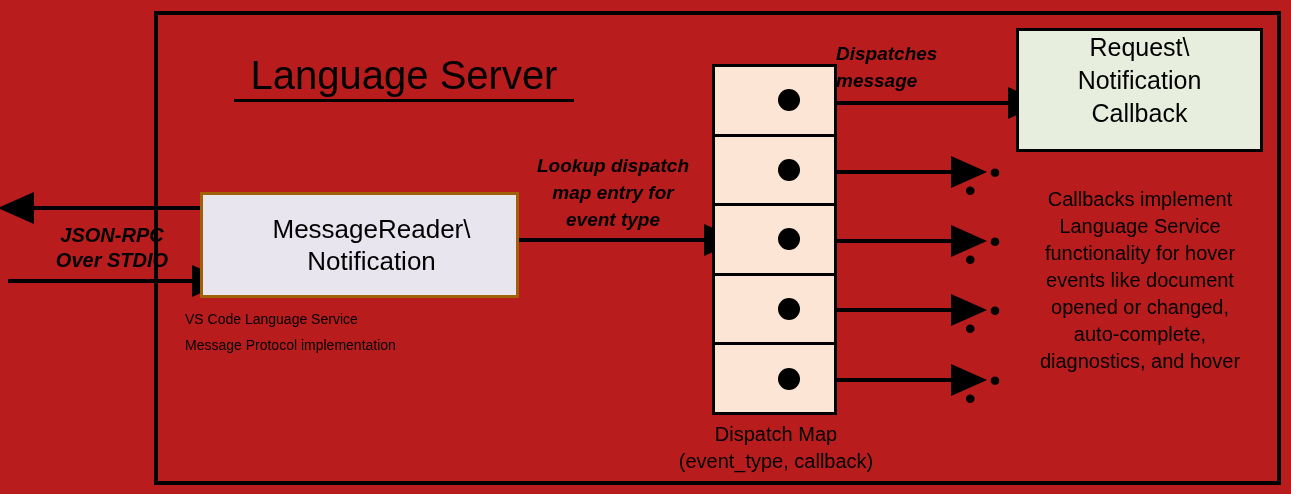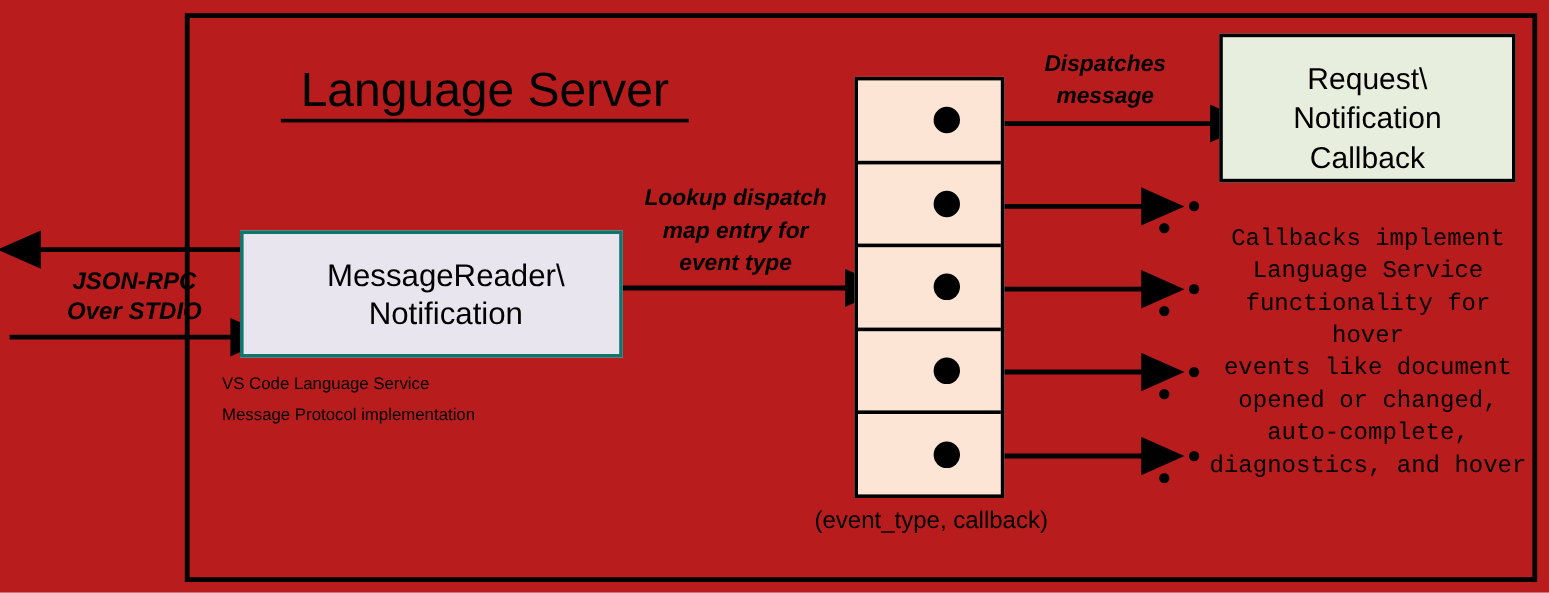--- a/index.html
+++ b/index.html
@@ -46,21 +46,21 @@
     padding-bottom: 1px;
   }
 
   
   #mrw-box {
     left: 200px;
     top: 192px;
     width: 319px;
     height: 106px;
     background: #E9E5EF;
-    border: 3px solid #0f766e;
+    border: 3px solid #a16207;
     box-sizing: border-box;
     display: flex;
     align-items: center;
     justify-content: center;
     text-align: center;
     font-size: 26px;
     line-height: 32px;
     padding-left: 24px;
   }
   #mrw-caption {
@@ -93,21 +93,20 @@
     line-height: 27px;
     font-style: italic;
     font-weight: bold;
   }
 
   
   #dispatch-msg-label {
     left: 836px;
     top: 40px;
     width: 170px;
-    text-align: center;
     font-size: 19px;
     line-height: 27px;
     font-style: italic;
     font-weight: bold;
   }
 
   
   #dispatch-map {
     left: 712px;
     top: 64px;
@@ -148,34 +147,33 @@
   
   #callback-box {
     left: 1016px;
     top: 28px;
     width: 247px;
     height: 124px;
     background: #E8EEDD;
     border: 3px solid #000000;
     box-sizing: border-box;
     display: flex;
-    align-items: flex-end;
+    align-items: flex-start;
     justify-content: center;
     text-align: center;
     font-size: 25px;
     line-height: 33px;
   }
   #callback-caption {
     left: 1006px;
     top: 186px;
     width: 268px;
     text-align: center;
     font-size: 20px;
     line-height: 27px;
-    font-family: Liberation Mono, monospace;
   }
 
   
   .ellipsis {
     font-size: 30px;
     line-height: 18px;
     letter-spacing: 3px;
     font-weight: bold;
     width: 56px;
     text-align: left;
@@ -280,20 +278,21 @@
       <span class="dm-dot"></span>
     </div>
     <div class="dm-row">
       <span class="dm-dot"></span>
     </div>
     <div class="dm-row">
       <span class="dm-dot"></span>
     </div>
   </div>
   <div class="abs" id="dispatch-map-caption">
+    <div>Dispatch Map</div>
     <div>(event_type, callback)</div>
   </div>
 
   <div class="abs ellipsis" style="left:965px; top:164px;">• • •</div>
   <div class="abs ellipsis" style="left:965px; top:233px;">• • •</div>
   <div class="abs ellipsis" style="left:965px; top:302px;">• • •</div>
   <div class="abs ellipsis" style="left:965px; top:372px;">• • •</div>
 
   <div class="abs" id="callback-box">
     <div>

